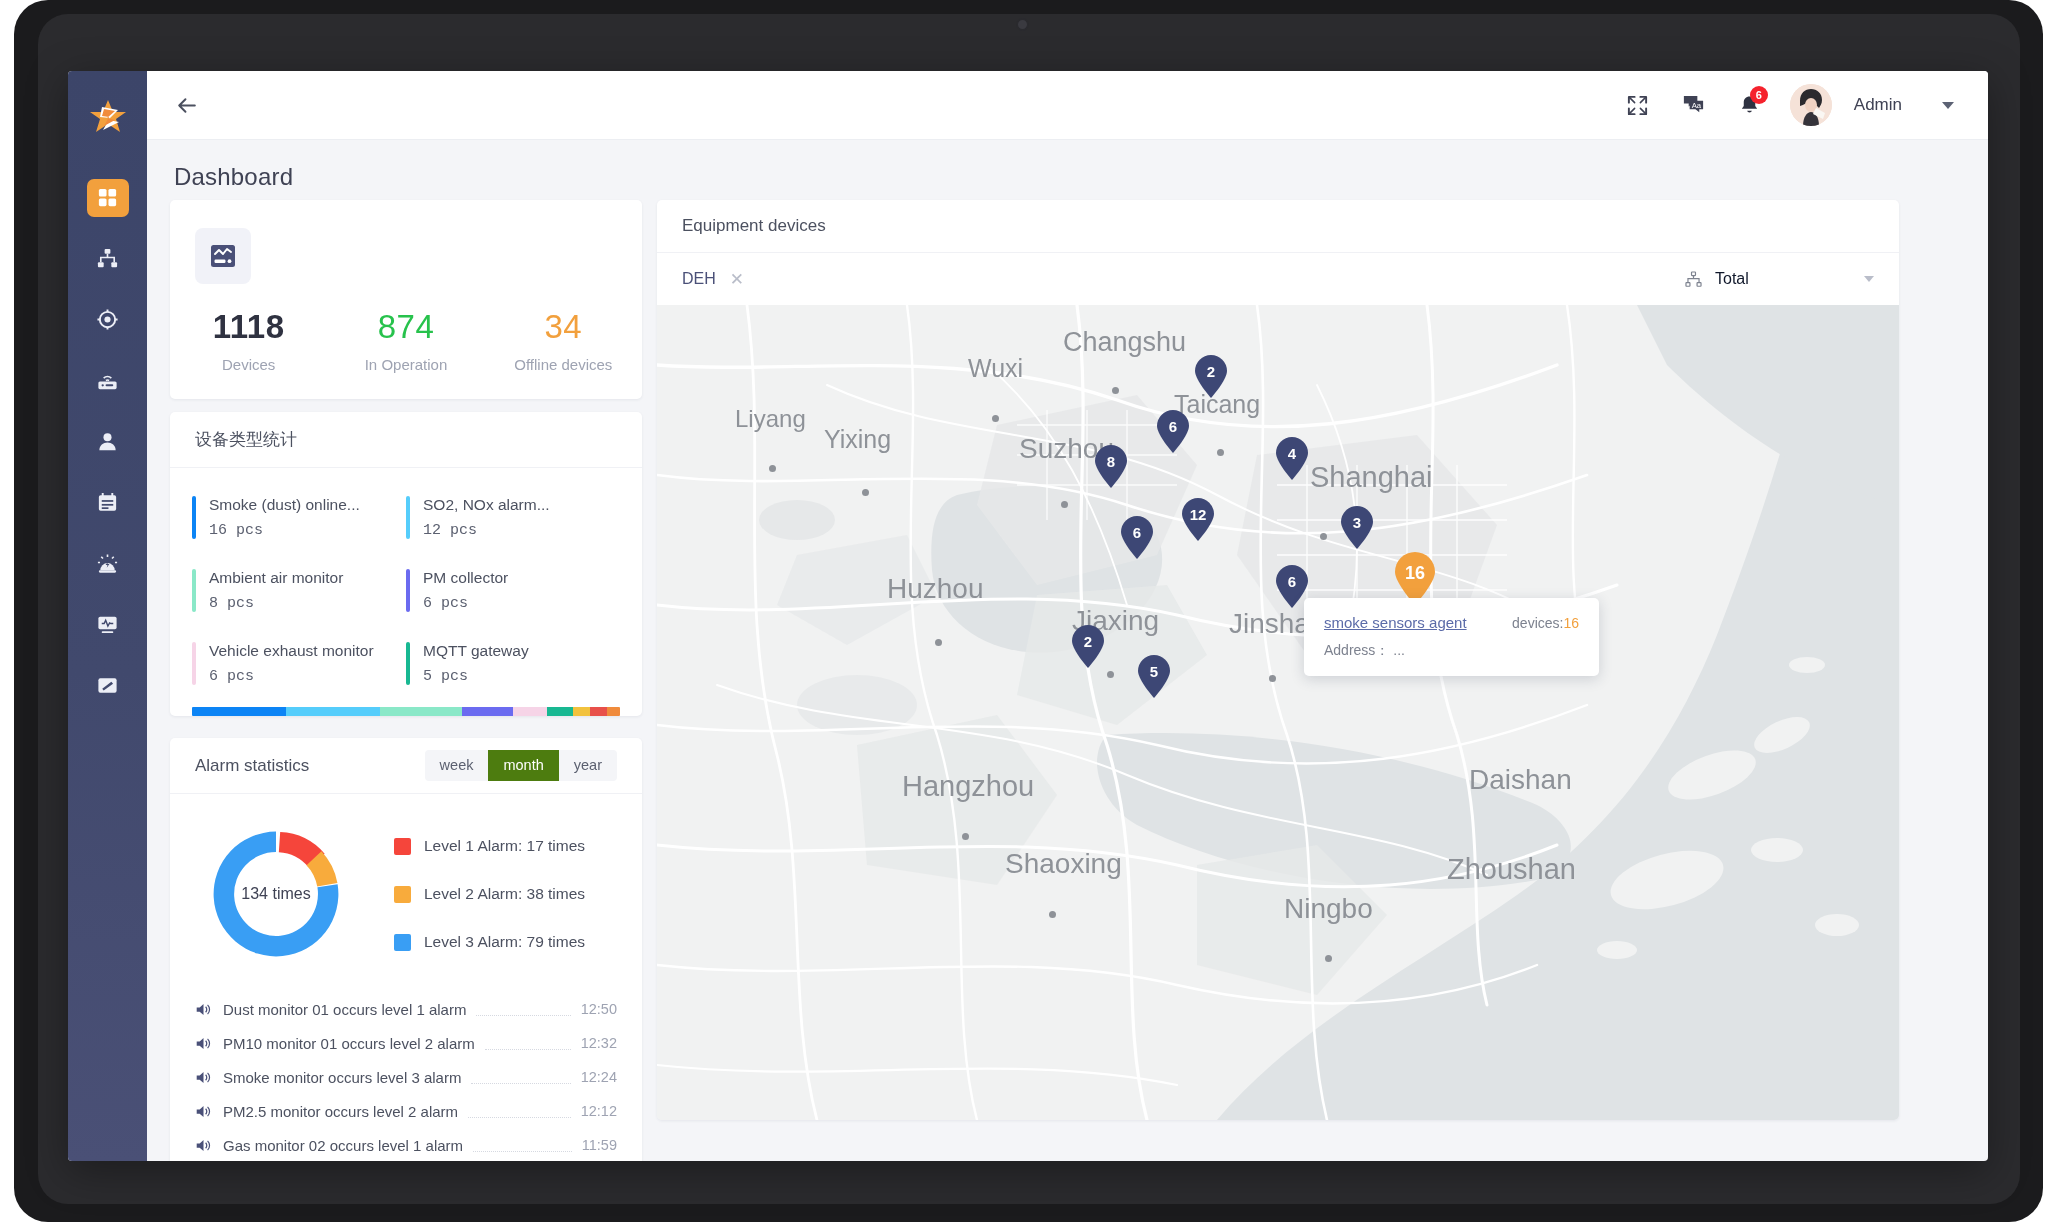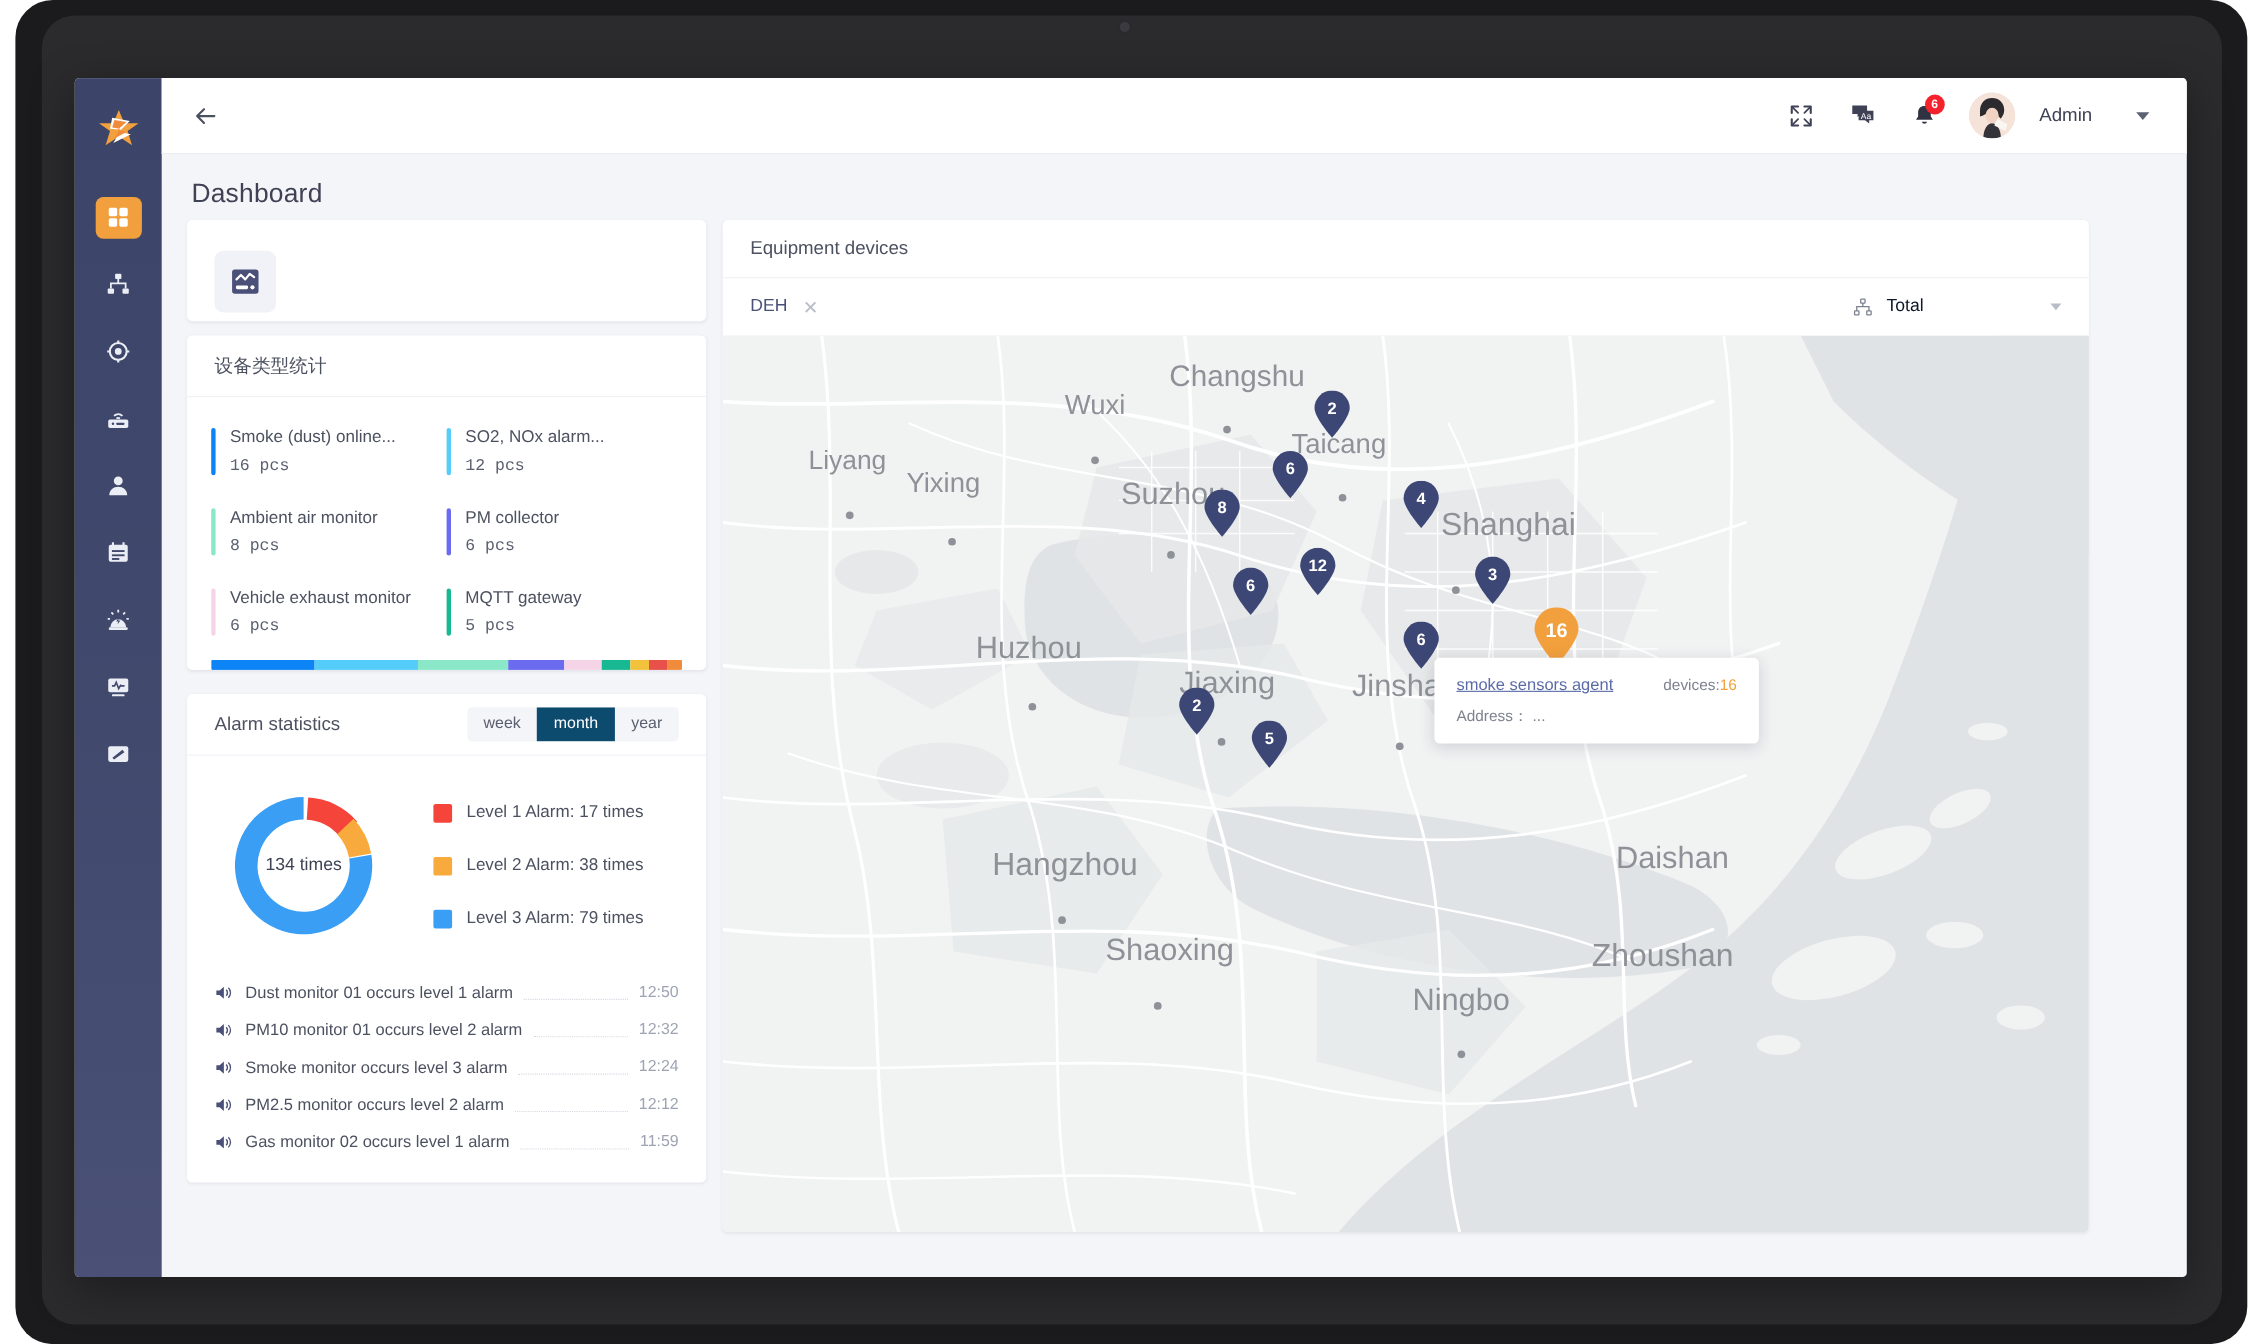--- a/index.html
+++ b/index.html
@@ -177,21 +177,21 @@
 
   
   .seg-ctl {
     margin-left: auto; display: flex; background: #f4f5f8;
     border-radius: 4px; overflow: hidden;
   }
   .seg-btn {
     padding: 7px 15px; font-size: 14.5px; color: #5b6070;
     cursor: pointer; line-height: 1.2;
   }
-  .seg-btn.active { background: #0c4a6e; color: #fff; }
+  .seg-btn.active { background: #4d7c0f; color: #fff; }
   .alarm-chart { display: flex; align-items: center; padding: 22px 0 14px 0; }
   .donut-wrap { width: 212px; display: flex; justify-content: center; position: relative; }
   .donut-center {
     position: absolute; left: 0; right: 0; top: 50%;
     transform: translateY(-50%);
     text-align: center; font-size: 16px; color: #3f4254;
   }
   .legend { margin-left: 12px; }
   .legend-row { display: flex; align-items: center; margin-bottom: 30px; }
   .legend-row:last-child { margin-bottom: 0; }
@@ -447,20 +447,34 @@
 
       <div class="card">
         <div class="eq-top">
           <div class="eq-icon">
             <svg width="32" height="32" viewBox="0 0 32 32">
               <rect x="4" y="5" width="24" height="22" rx="2.5" fill="#4a5078"></rect>
               <path d="M8 14 l4 -4 l4 4 l4 -5 l4 3" stroke="#fff" stroke-width="2" fill="none" stroke-linecap="round" stroke-linejoin="round"></path>
               <rect x="7.5" y="19.5" width="11" height="3.4" rx="1.2" fill="#fff"></rect>
               <circle cx="22.5" cy="21.2" r="1.9" fill="#fff"></circle>
             </svg>
+          </div>
+        </div>
+        <div class="eq-stats">
+          <div class="eq-stat">
+            <div class="eq-num total">1118</div>
+            <div class="eq-lab">Devices</div>
+          </div>
+          <div class="eq-stat">
+            <div class="eq-num run">874</div>
+            <div class="eq-lab">In Operation</div>
+          </div>
+          <div class="eq-stat">
+            <div class="eq-num off">34</div>
+            <div class="eq-lab">Offline devices</div>
           </div>
         </div>
       </div>
 
       <div class="card">
         <div class="card-head">设备类型统计</div>
         <div class="dt-grid">
           <div class="dt-item">
             <div class="dt-bar" style="background:#0c84f5"></div>
             <div>

